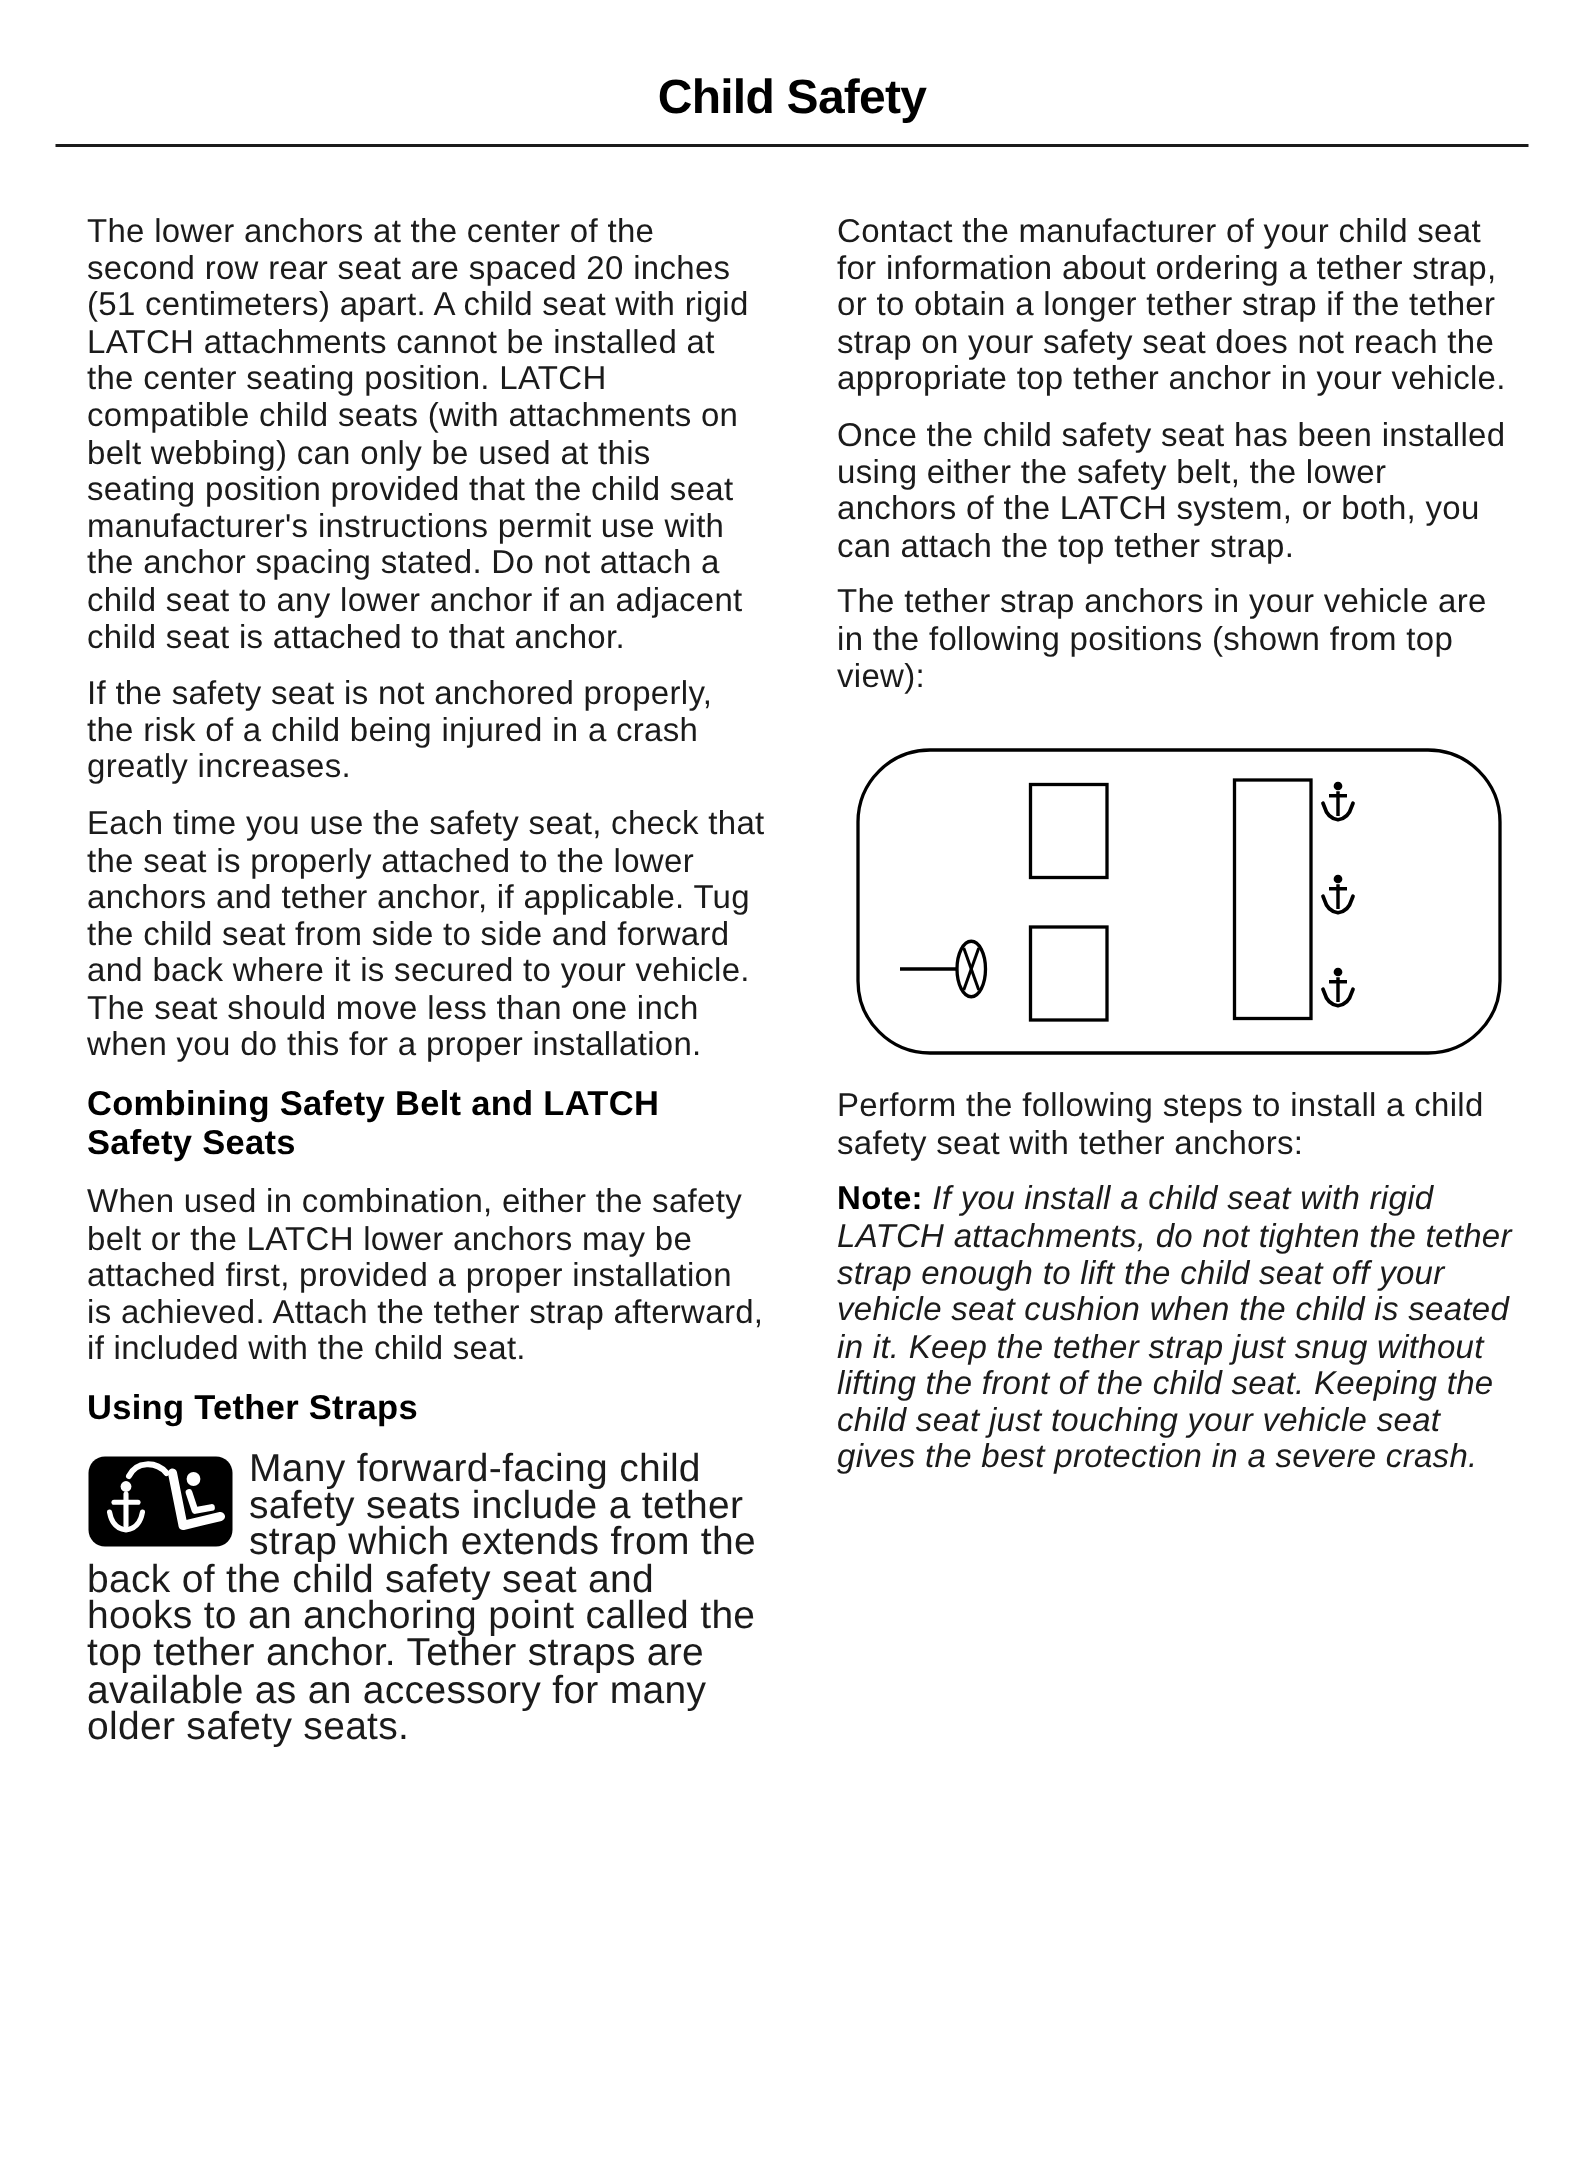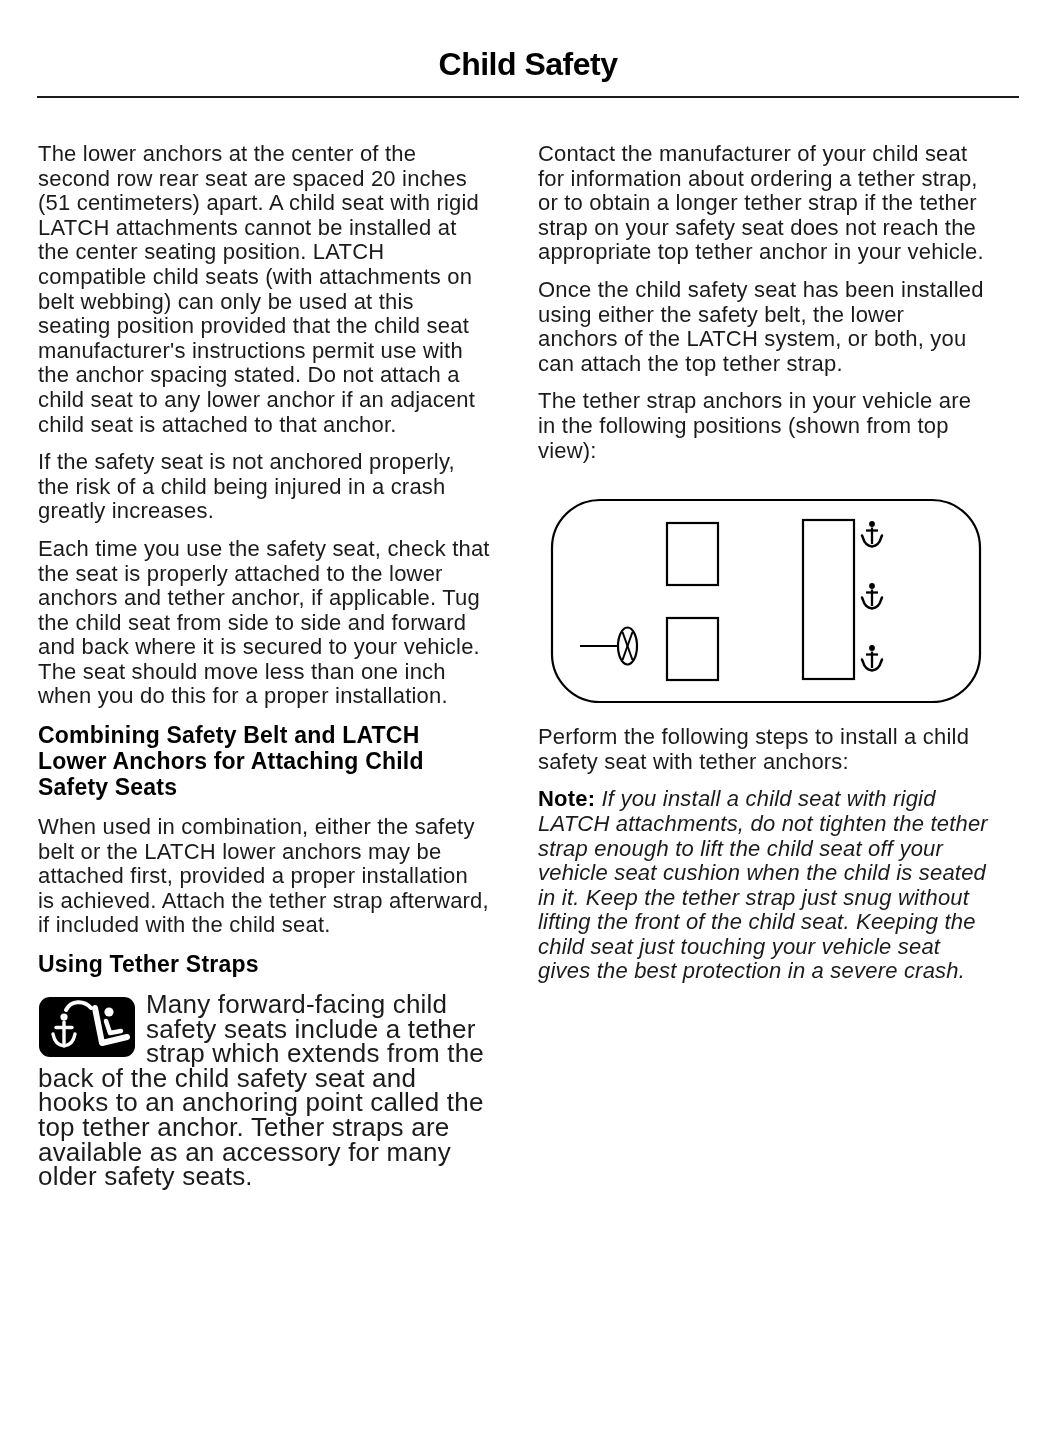--- a/index.html
+++ b/index.html
@@ -17,20 +17,21 @@
     font-size:32px;font-weight:bold;letter-spacing:-0.5px;
     color:#000;
   }
   .header-rule{
     border:none;border-top:2px solid #1b1b1b;
     margin:13px 37px 0 37px;
   }
   .columns{
     display:flex;gap:44px;
     padding:44px 38px 0 38px;
+    margin-left:20px;
   }
   .col{width:456px;}
   .body-p{
     margin:0 0 13px 0;
     font-size:22px;line-height:24.6px;letter-spacing:0.2px;
     max-width:452px;
   }
   .section-heading{
     margin:10px 0 15px 0;
     font-size:23px;line-height:26px;font-weight:bold;letter-spacing:0.2px;
@@ -76,21 +77,20 @@
 
   <div class="columns">
 
     <div class="col">
       <p class="body-p">The lower anchors at the center of the second row rear seat are spaced 20 inches (51 centimeters) apart. A child seat with rigid LATCH attachments cannot be installed at the center seating position. LATCH compatible child seats (with attachments on belt webbing) can only be used at this seating position provided that the child seat manufacturer's instructions permit use with the anchor spacing stated. Do not attach a child seat to any lower anchor if an adjacent child seat is attached to that anchor.</p>
       <p class="body-p">If the safety seat is not anchored properly, the risk of a child being injured in a crash greatly increases.</p>
       <p class="body-p">Each time you use the safety seat, check that the seat is properly attached to the lower anchors and tether anchor, if applicable. Tug the child seat from side to side and forward and back where it is secured to your vehicle. The seat should move less than one inch when you do this for a proper installation.</p>
 
       <h2 class="section-heading">
         <span class="hline">Combining Safety Belt and LATCH</span>
-        <span class="hline">Lower Anchors for Attaching Child</span>
         <span class="hline">Safety Seats</span>
       </h2>
 
       <p class="body-p">When used in combination, either the safety belt or the LATCH lower anchors may be attached first, provided a proper installation is achieved. Attach the tether strap afterward, if included with the child seat.</p>
 
       <h2 class="section-heading">Using Tether Straps</h2>
 
       <div class="media-para">
         <span class="tether-icon">
           <svg width="98" height="62" viewBox="0 0 98 62" aria-hidden="true">

